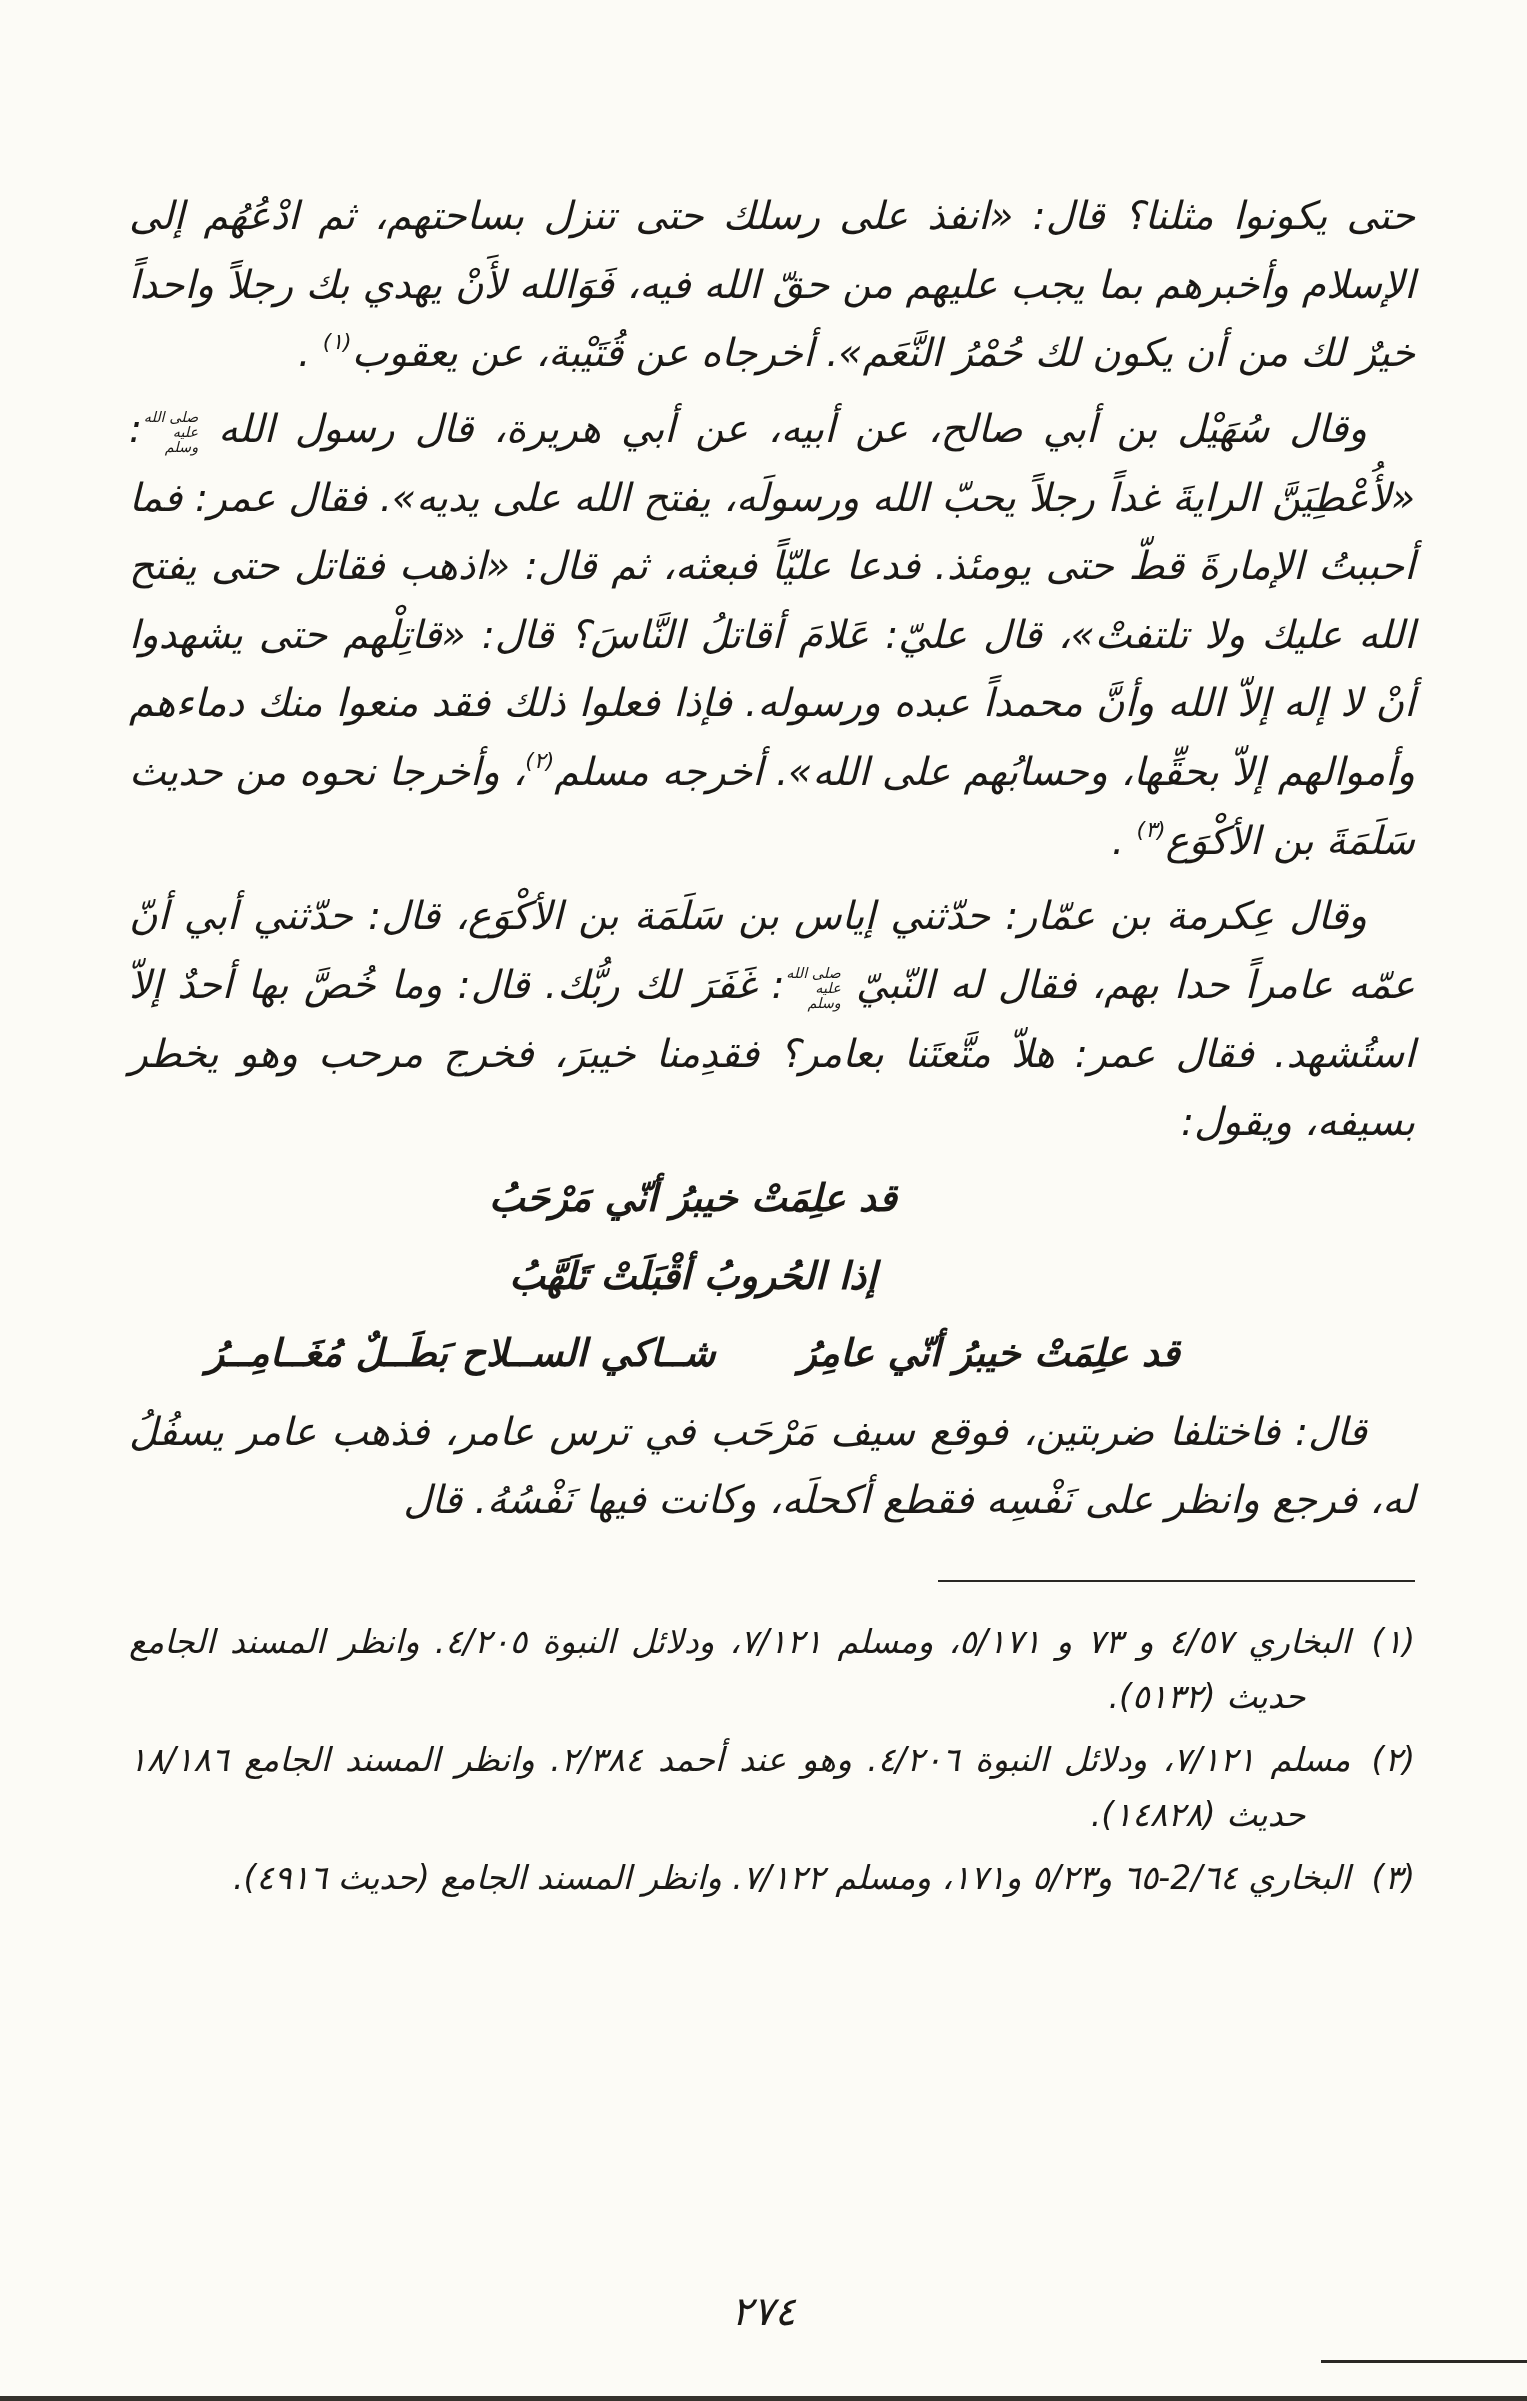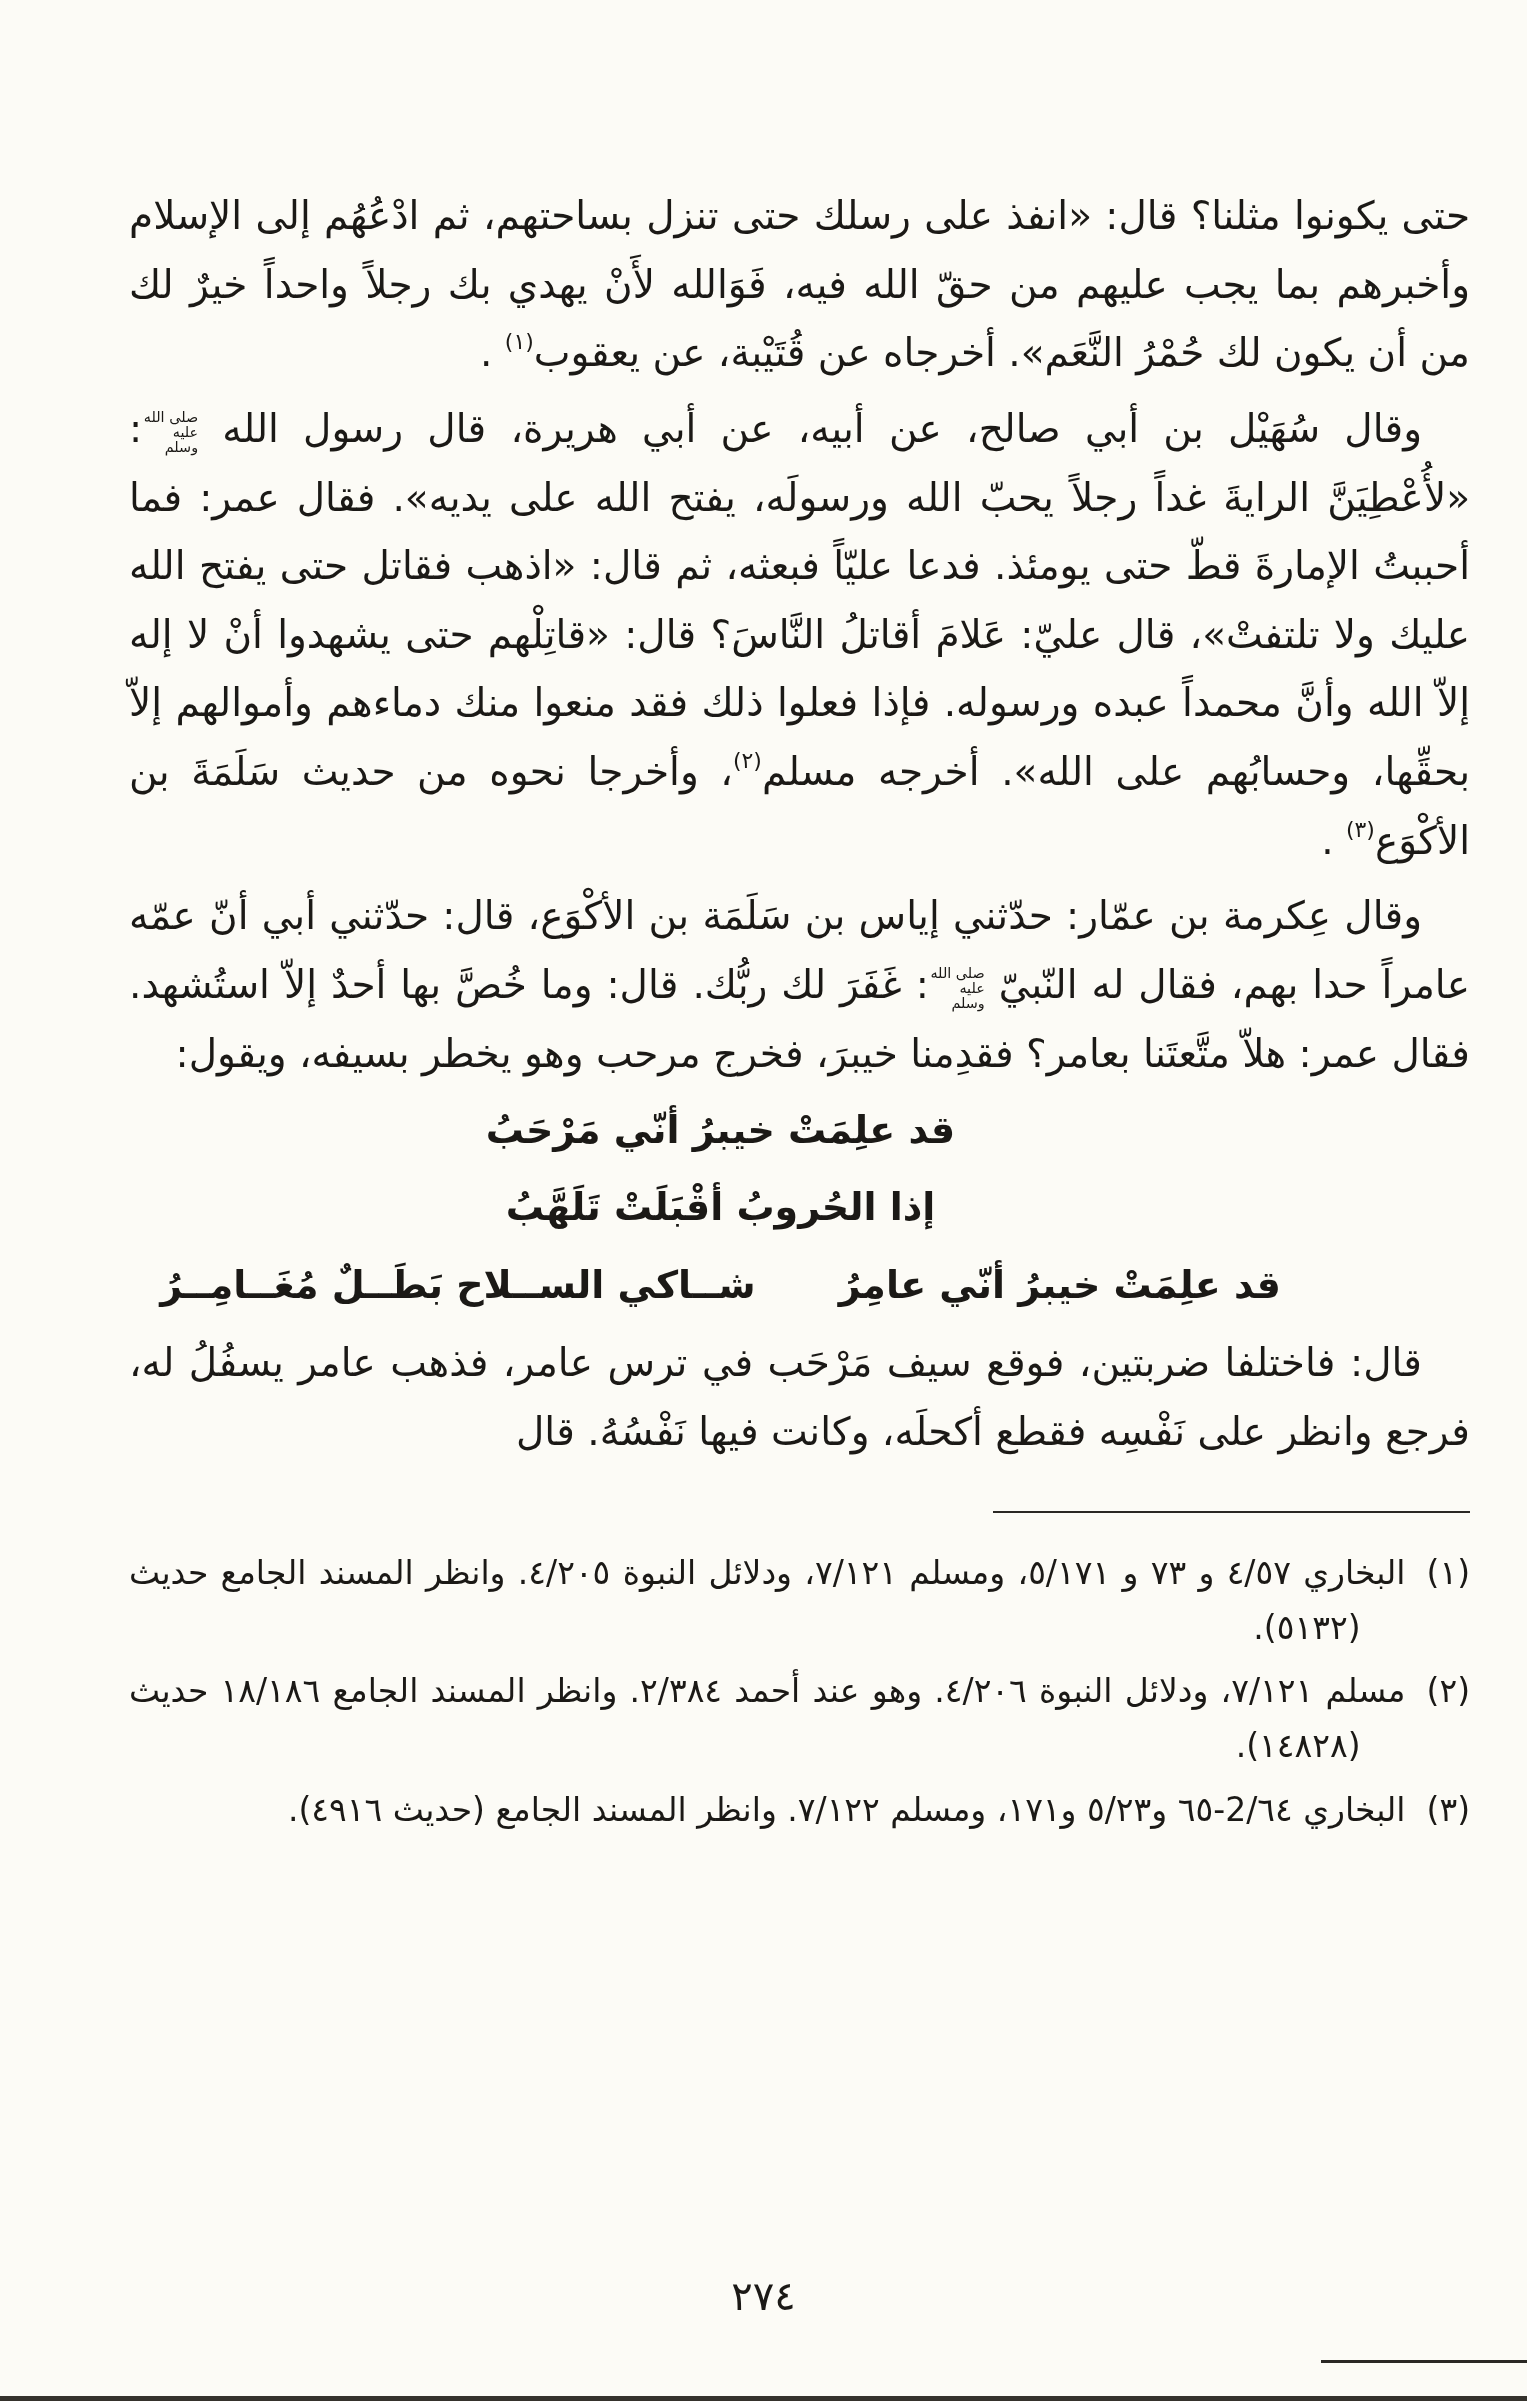--- a/index.html
+++ b/index.html
@@ -6,22 +6,23 @@
   html, body { margin: 0; padding: 0; background: #f3f1ea; }
   .page {
     position: relative;
     width: 1527px;
     height: 2401px;
     margin: 0 auto;
     background: #fcfbf6;
     direction: rtl;
     font-family: "DejaVu Sans", sans-serif;
     color: #1b1916;
-    padding: 182px 57px 0 129px;
+    padding: 182px 112px 0 129px;
     overflow: hidden;
+    font-style: italic;
   }
   .main-text {
     font-size: 39px;
     line-height: 1.76;
     text-align: justify;
   }
   .main-text p { margin: 0 0 7px 0; }
   .main-text p.indent { text-indent: 48px; }
   sup.fn-ref {
     font-size: 22px;
@@ -70,21 +71,21 @@
   .fn-text {
     flex: 1 1 auto;
     padding-right: 45px;
     text-indent: -45px;
     text-align: justify;
   }
   .page-number {
     position: absolute;
     left: 0;
     right: 0;
-    bottom: 82px;
+    bottom: 67px;
     text-align: center;
     font-size: 40px;
   }
   .scan-edge-bottom {
     position: absolute;
     left: 0; right: 0; bottom: 0;
     height: 5.2px;
     background: #35322c;
   }
   .scan-line-right {

